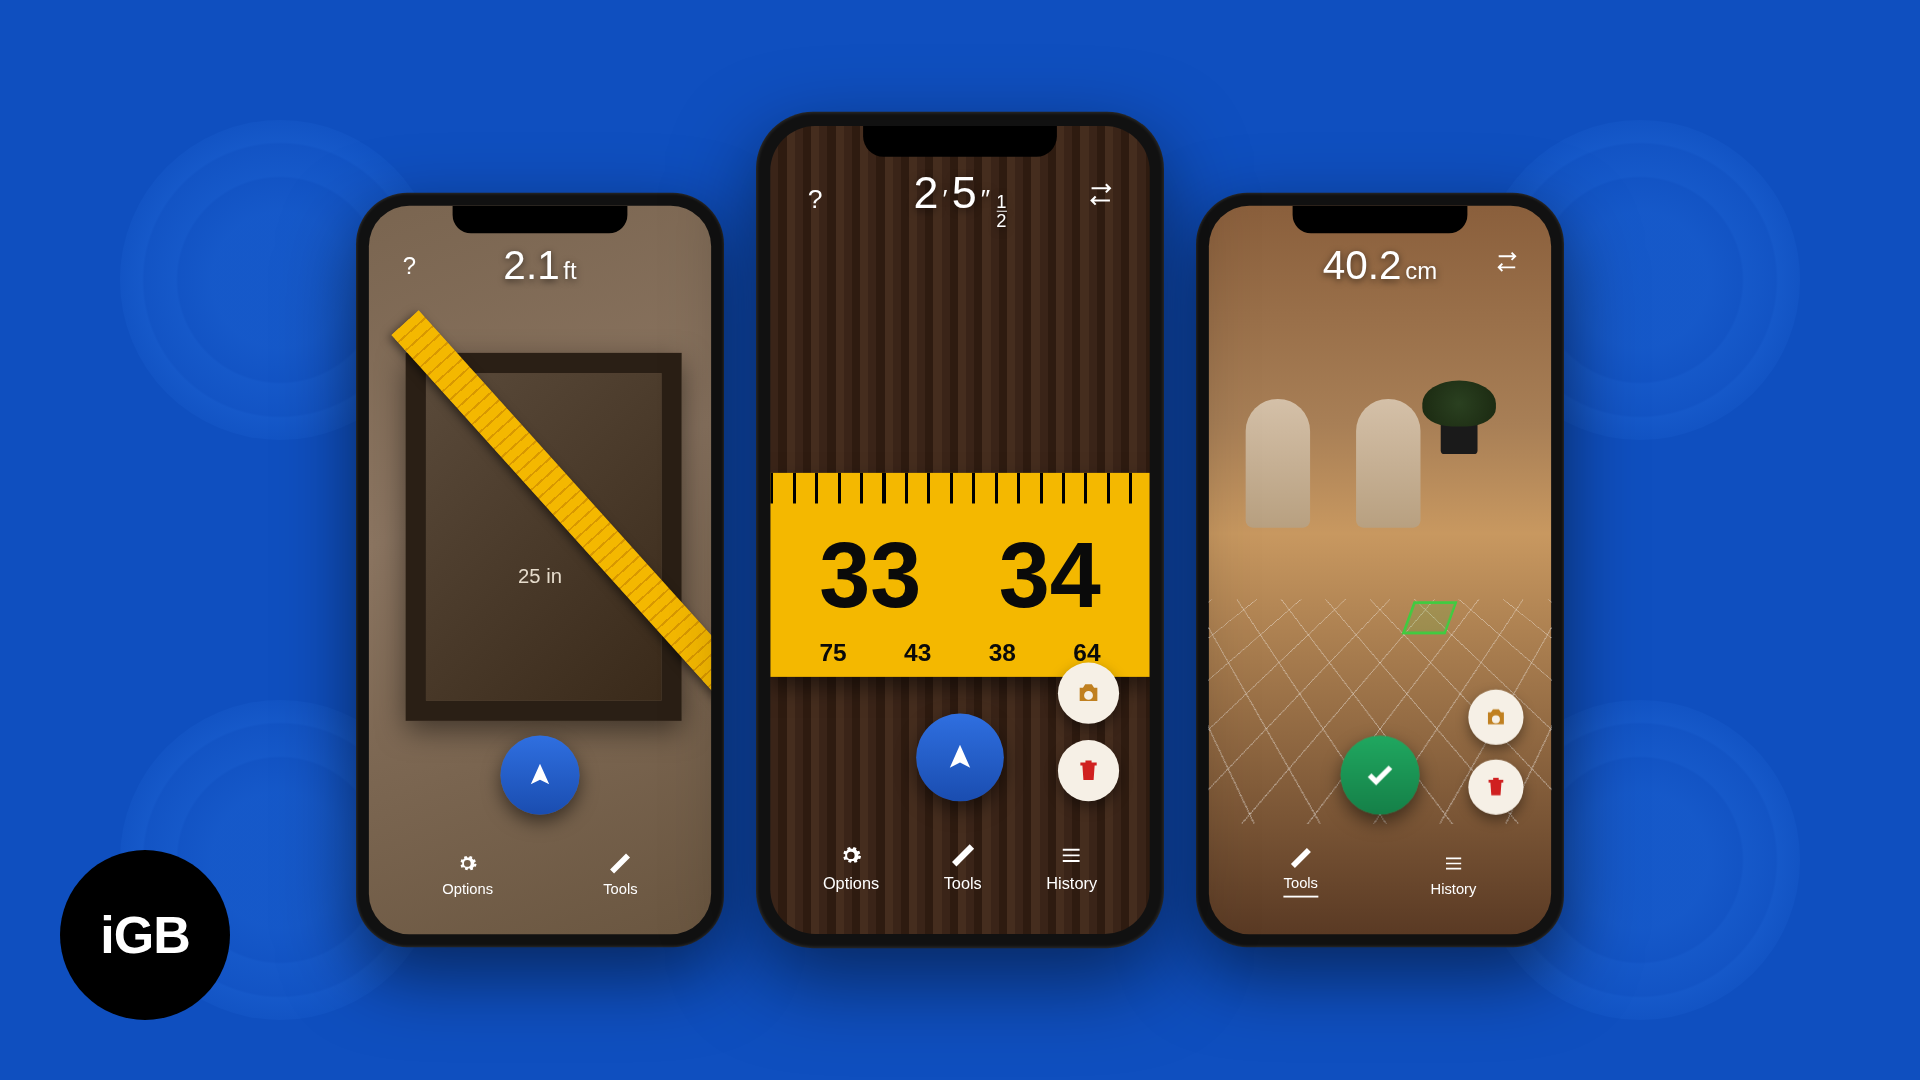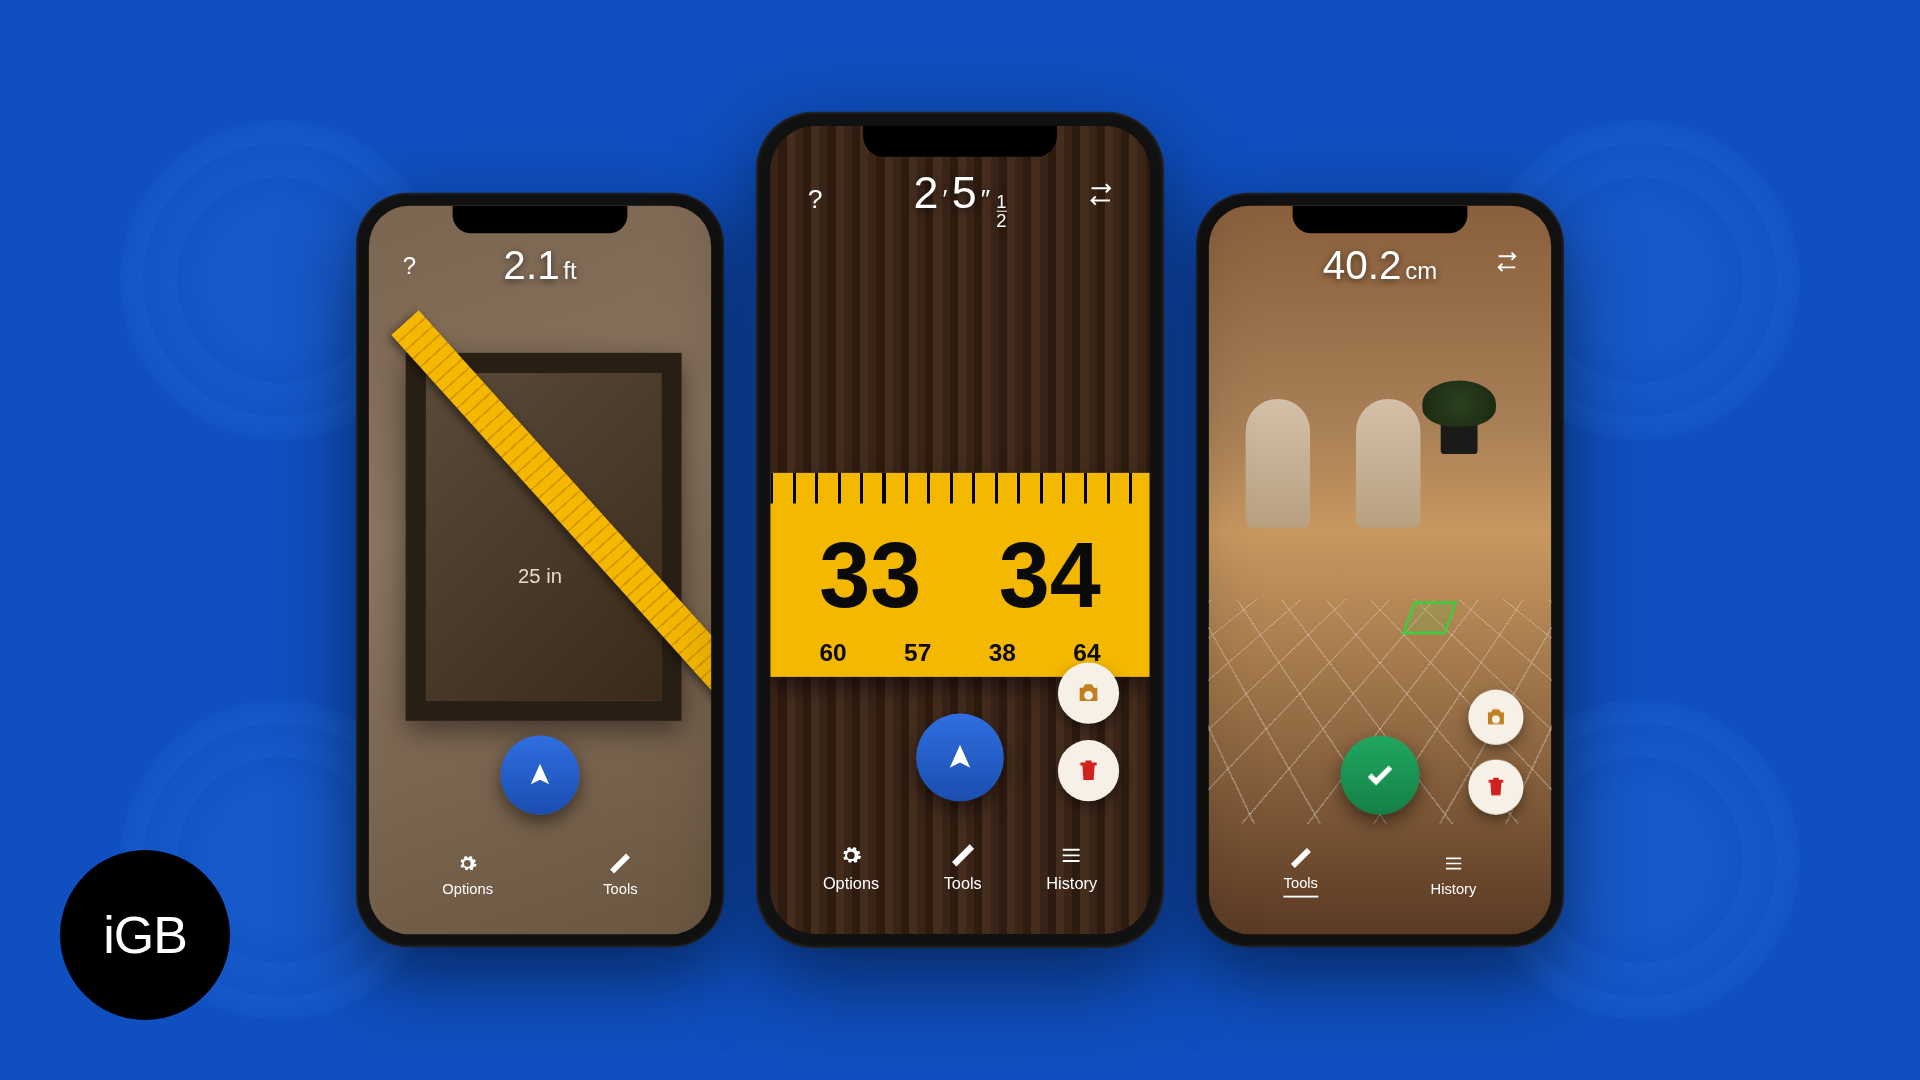--- a/index.html
+++ b/index.html
@@ -35,21 +35,21 @@
   height: 170px;
   background: #000;
   border-radius: 50%;
   display: flex;
   align-items: center;
   justify-content: center;
   z-index: 100;
 }
 .badge span {
   color: #fff;
-  font-weight: 400;
+  font-weight: 700;
   font-size: 52px;
   letter-spacing: -1px;
   font-family: Arial Black, Arial, sans-serif;
 }
 
 
 .stage {
   position: absolute;
   left: 50%;
   top: 50%;
@@ -372,22 +372,22 @@
         </div>
       </div>
 
       <div class="ruler-big">
         <div class="ruler-top-ticks"></div>
         <div class="ruler-nums">
           <span>33</span>
           <span>34</span>
         </div>
         <div class="ruler-sub">
-          <span>60</span>
-          <span>57</span>
+          <span>75</span>
+          <span>43</span>
           <span>38</span>
           <span>64</span>
         </div>
       </div>
 
       <div class="main-btn blue">
         <svg width="30" height="30" viewBox="0 0 24 24" fill="#fff">
             <path d="M12 2 L20 20 L12 16 L4 20 Z"></path>
           </svg>
       </div>

